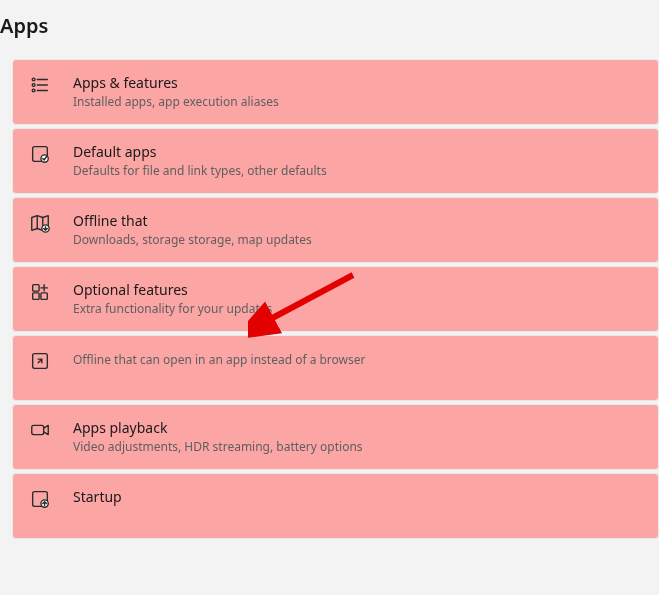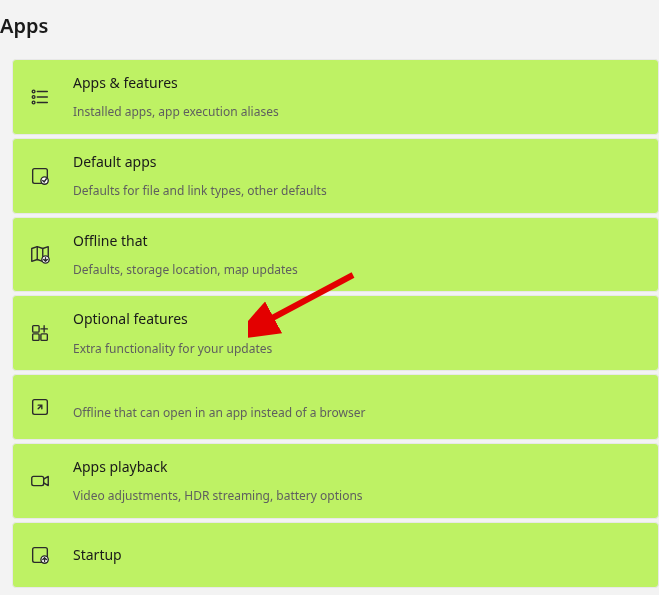--- a/index.html
+++ b/index.html
@@ -18,25 +18,25 @@
     color: #1a1a1a;
     padding: 12px 0 20px 0;
   }
   .list {
     display: flex;
     flex-direction: column;
     gap: 3px;
     padding: 0 0 0 12px;
   }
   .row {
-    background: #bef264;
+    background: #fca5a5;
     border: 1px solid #e8e8e8;
     border-radius: 4px;
     display: flex;
-    align-items: center;
+    align-items: flex-start;
     padding: 14px 16px;
     cursor: pointer;
     min-height: 66px;
   }
   .row .icon {
     width: 22px;
     height: 22px;
     flex: 0 0 22px;
     display: flex;
     align-items: center;
@@ -50,21 +50,21 @@
     line-height: 1.3;
   }
   .row .title {
     font-size: 14px;
     color: #1a1a1a;
     font-weight: 400;
   }
   .row .sub {
     font-size: 12px;
     color: #5f5f5f;
-    margin-top: 12px;
+    margin-top: 2px;
   }
   svg { display:block; }
   .arrow {
     position: absolute;
     left: 248px;
     top: 265px;
     pointer-events: none;
   }
 </style>
 </head>
@@ -110,21 +110,21 @@
       <svg viewBox="0 0 24 24" width="22" height="22" fill="none" stroke="currentColor" stroke-width="1.5" stroke-linejoin="round" stroke-linecap="round">
         <path d="M3 6 L9 4 L15 6 L21 4 V18 L15 20 L9 18 L3 20 Z"></path>
         <line x1="9" y1="4" x2="9" y2="18"></line>
           <line x1="15" y1="6" x2="15" y2="20"></line>
         <circle cx="18" cy="18" r="4" fill="#fff"></circle>
         <path d="M18 16 v4 M16 18 l2 2 l2 -2"></path>
       </svg>
     </div>
     <div class="text">
       <span class="title">Offline that</span>
-      <span class="sub">Defaults, storage location, map updates</span>
+      <span class="sub">Downloads, storage storage, map updates</span>
     </div>
   </div>
 
   <div class="row">
     <div class="icon">
       <svg viewBox="0 0 24 24" width="22" height="22" fill="none" stroke="currentColor" stroke-width="1.5" stroke-linecap="round">
         <rect x="4" y="4" width="7" height="7" rx="1"></rect>
         <rect x="4" y="13" width="7" height="7" rx="1"></rect>
         <rect x="13" y="13" width="7" height="7" rx="1"></rect>
         <line x1="16.5" y1="4" x2="16.5" y2="11"></line>

